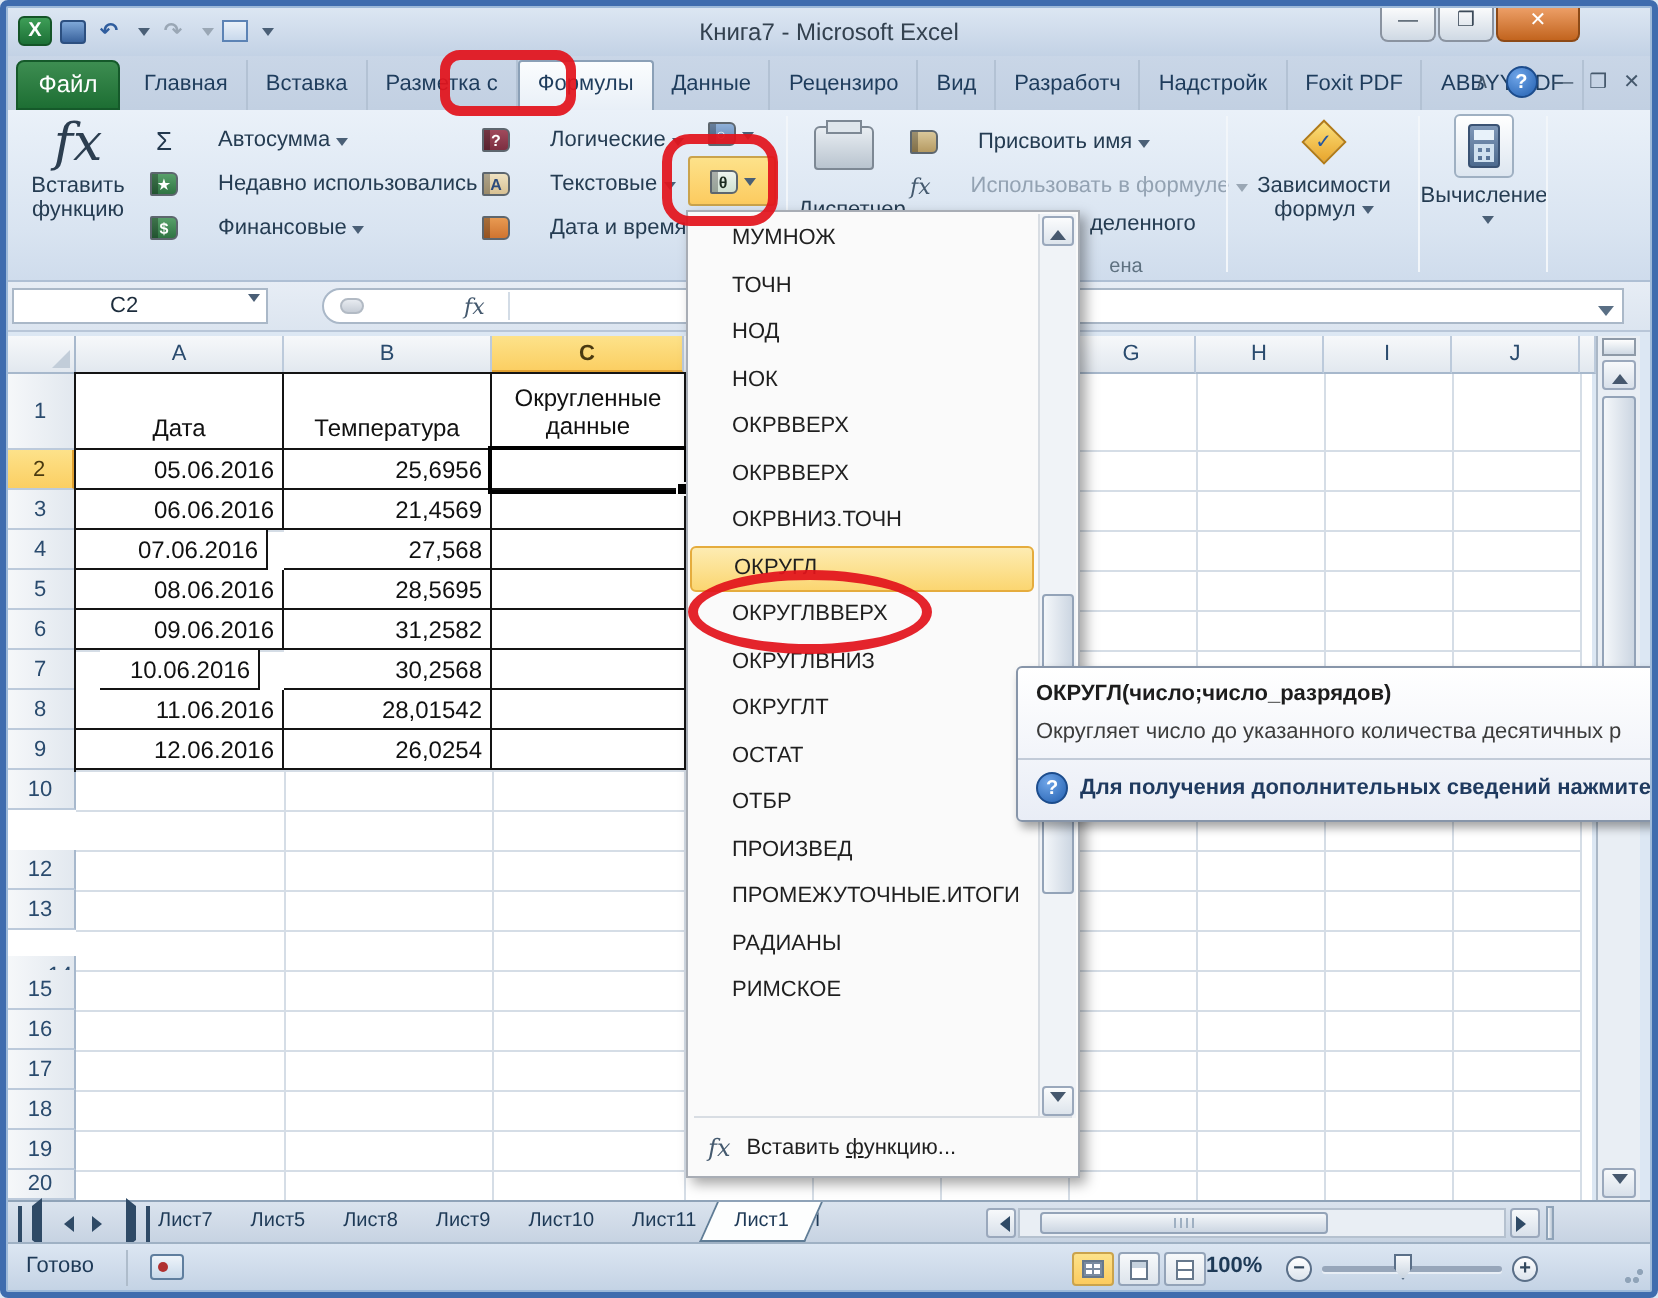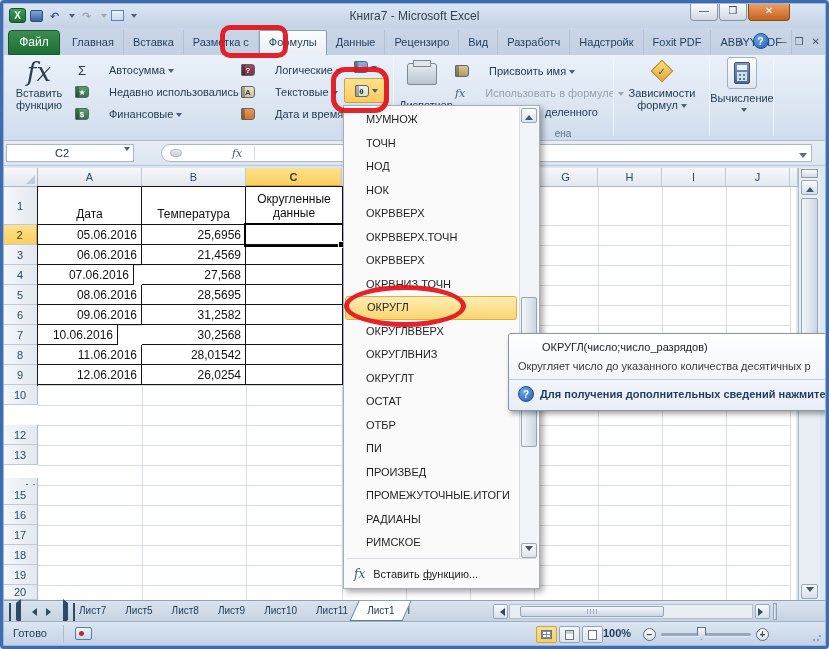--- a/index.html
+++ b/index.html
@@ -148,21 +148,21 @@
   .dd-up{position:absolute;top:1px;left:1px;right:1px;height:15px;background:linear-gradient(#fbfcfd,#dde4ec);border:1px solid #9aa8bc;border-radius:2px;display:flex;align-items:center;justify-content:center;}
   .dd-down{position:absolute;bottom:1px;left:1px;right:1px;height:15px;background:linear-gradient(#fbfcfd,#dde4ec);border:1px solid #9aa8bc;border-radius:2px;display:flex;align-items:center;justify-content:center;}
   .dd-thumb{position:absolute;left:1px;right:1px;top:190px;height:150px;background:linear-gradient(90deg,#f4f7fa,#ccd6e2);border:1px solid #93a3b8;border-radius:2px;}
   .dd-sep{position:absolute;left:3px;right:3px;bottom:29px;height:1px;background:#d8dde3;}
   .dd-footer{position:absolute;left:1px;right:1px;bottom:1px;height:27px;display:flex;align-items:center;font-size:11px;color:#1f1f1f;}
   .dd-footer .fxsmall{margin:0 8px 0 9px;font-size:12px;}
   .uline{text-decoration:underline;}
 
   
   .tooltip{position:absolute;left:508px;top:333px;width:332px;background:linear-gradient(#ffffff,#e9edf6);border:1px solid #8795a9;border-radius:3px;box-shadow:2px 3px 5px rgba(0,0,0,.35);z-index:60;padding:7px 9px 8px;font-size:11px;color:#333;}
-  .tt-title{font-weight:normal;color:#1c1c1c;white-space:nowrap;margin-left:24px;}
+  .tt-title{font-weight:bold;color:#1c1c1c;white-space:nowrap;}
   .tt-body{margin-top:7px;white-space:nowrap;color:#3c3c3c;}
   .tt-sep{margin:7px -9px 6px;height:1px;background:#c2cbd8;}
   .tt-help{display:flex;align-items:center;gap:6px;font-weight:bold;color:#1f3a5f;white-space:nowrap;}
 
   
   .ann{position:absolute;border:5px solid #e2131c;z-index:100;opacity:.93;}
   .ann1{left:220px;top:25px;width:68px;height:33px;border-radius:10px;}
   .ann2{left:331px;top:67px;width:58px;height:46px;border-radius:14px;}
   .ann3{left:344px;top:285px;width:122px;height:42px;border-radius:50%;}
 </style>
@@ -392,21 +392,21 @@
       <div class="cell" style="left: 208px; top: 58px; width: 97px; height: 20px;"></div>
       <div class="cell num" style="left: 0px; top: 78px; width: 96px; height: 20px;">07.06.2016</div>
       <div class="cell num" style="left: 104px; top: 78px; width: 104px; height: 20px;">27,568</div>
       <div class="cell" style="left: 208px; top: 78px; width: 97px; height: 20px;"></div>
       <div class="cell num" style="left: 0px; top: 98px; width: 104px; height: 20px;">08.06.2016</div>
       <div class="cell num" style="left: 104px; top: 98px; width: 104px; height: 20px;">28,5695</div>
       <div class="cell" style="left: 208px; top: 98px; width: 97px; height: 20px;"></div>
       <div class="cell num" style="left: 0px; top: 118px; width: 104px; height: 20px;">09.06.2016</div>
       <div class="cell num" style="left: 104px; top: 118px; width: 104px; height: 20px;">31,2582</div>
       <div class="cell" style="left: 208px; top: 118px; width: 97px; height: 20px;"></div>
-      <div class="cell num" style="left: 0px; top: 138px; width: 80px; height: 20px;">10.06.2016</div>
+      <div class="cell num" style="left: 12px; top: 138px; width: 80px; height: 20px;">10.06.2016</div>
       <div class="cell num" style="left: 104px; top: 138px; width: 104px; height: 20px;">30,2568</div>
       <div class="cell" style="left: 208px; top: 138px; width: 97px; height: 20px;"></div>
       <div class="cell num" style="left: 0px; top: 158px; width: 104px; height: 20px;">11.06.2016</div>
       <div class="cell num" style="left: 104px; top: 158px; width: 104px; height: 20px;">28,01542</div>
       <div class="cell" style="left: 208px; top: 158px; width: 97px; height: 20px;"></div>
       <div class="cell num" style="left: 0px; top: 178px; width: 104px; height: 20px;">12.06.2016</div>
       <div class="cell num" style="left: 104px; top: 178px; width: 104px; height: 20px;">26,0254</div>
       <div class="cell" style="left: 208px; top: 178px; width: 97px; height: 20px;"></div>
     </div>
   <div class="selbox"></div>
@@ -480,30 +480,28 @@
     <div class="grip"></div>
   </div>
 
   <div class="dropdown">
     <div class="dd-list" id="dd-list">
         <div class="dd-item">МУМНОЖ</div>
         <div class="dd-item">ТОЧН</div>
         <div class="dd-item">НОД</div>
         <div class="dd-item">НОК</div>
         <div class="dd-item">ОКРВВЕРХ</div>
-        <div class="dd-item">ОКРВВЕРХ.ТОЧН</div>
         <div class="dd-item">ОКРВВЕРХ</div>
         <div class="dd-item">ОКРВНИЗ.ТОЧН</div>
         <div class="dd-item hl">ОКРУГЛ</div>
         <div class="dd-item">ОКРУГЛВВЕРХ</div>
         <div class="dd-item">ОКРУГЛВНИЗ</div>
         <div class="dd-item">ОКРУГЛТ</div>
         <div class="dd-item">ОСТАТ</div>
         <div class="dd-item">ОТБР</div>
-        <div class="dd-item">ПИ</div>
         <div class="dd-item">ПРОИЗВЕД</div>
         <div class="dd-item">ПРОМЕЖУТОЧНЫЕ.ИТОГИ</div>
         <div class="dd-item">РАДИАНЫ</div>
         <div class="dd-item">РИМСКОЕ</div>
       </div>
     <div class="dd-scroll">
       <div class="dd-up">
           <div class="tri-up" style="top:0"></div>
         </div>
       <div class="dd-thumb"></div>

